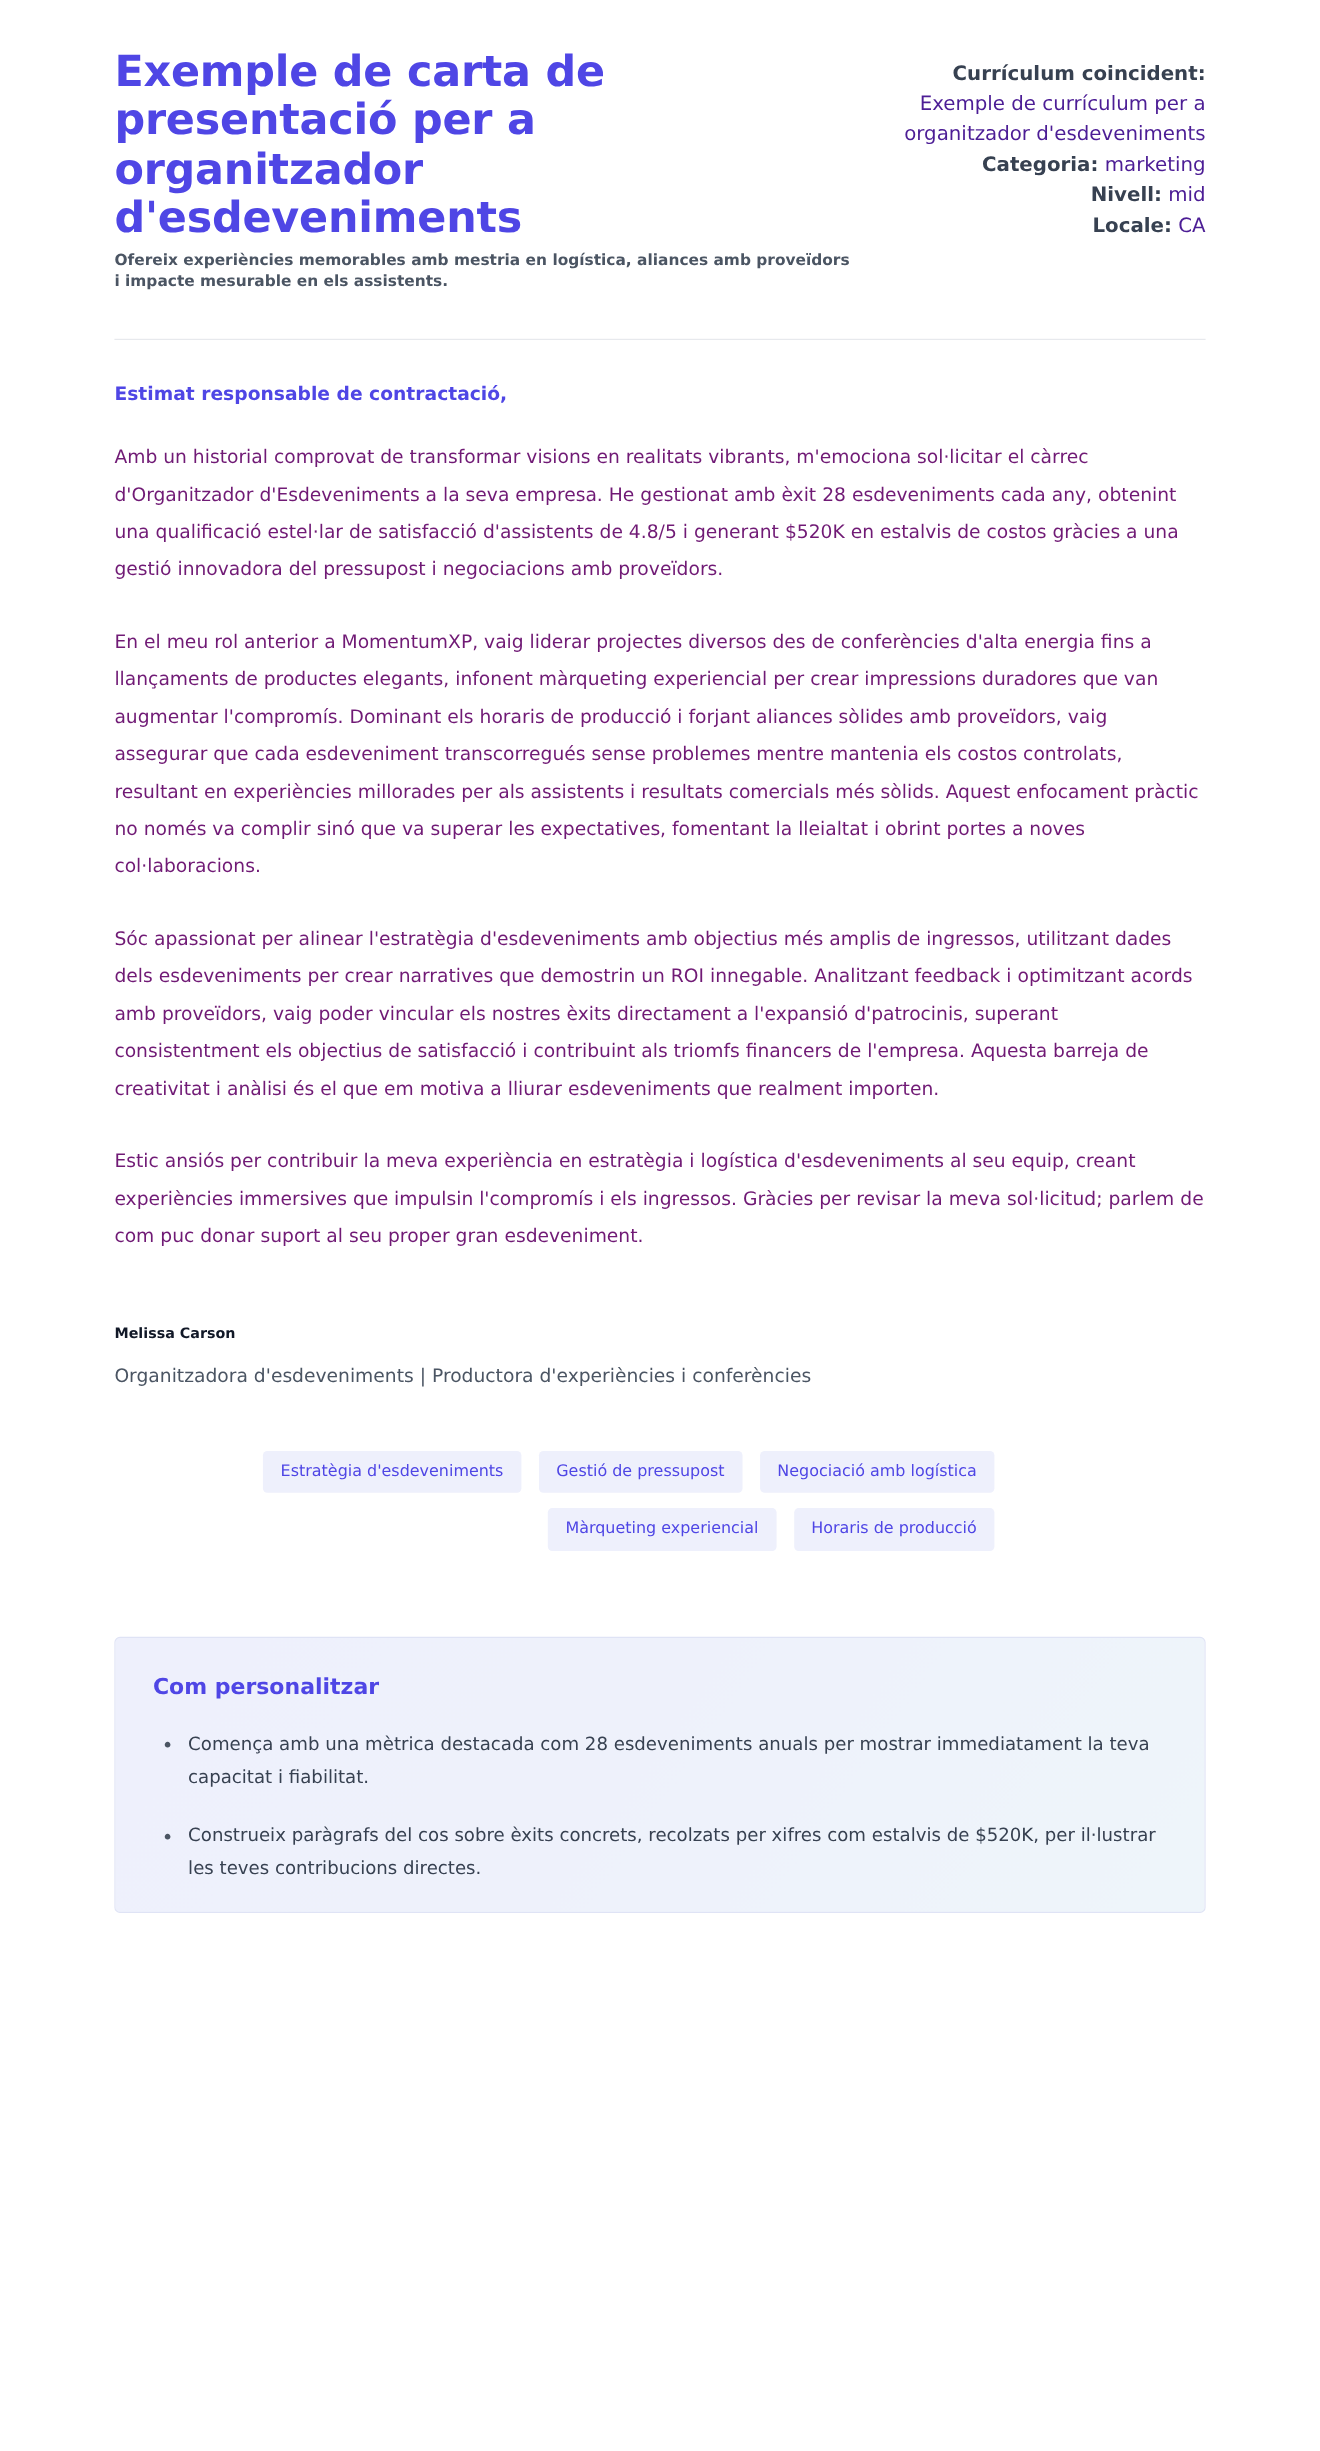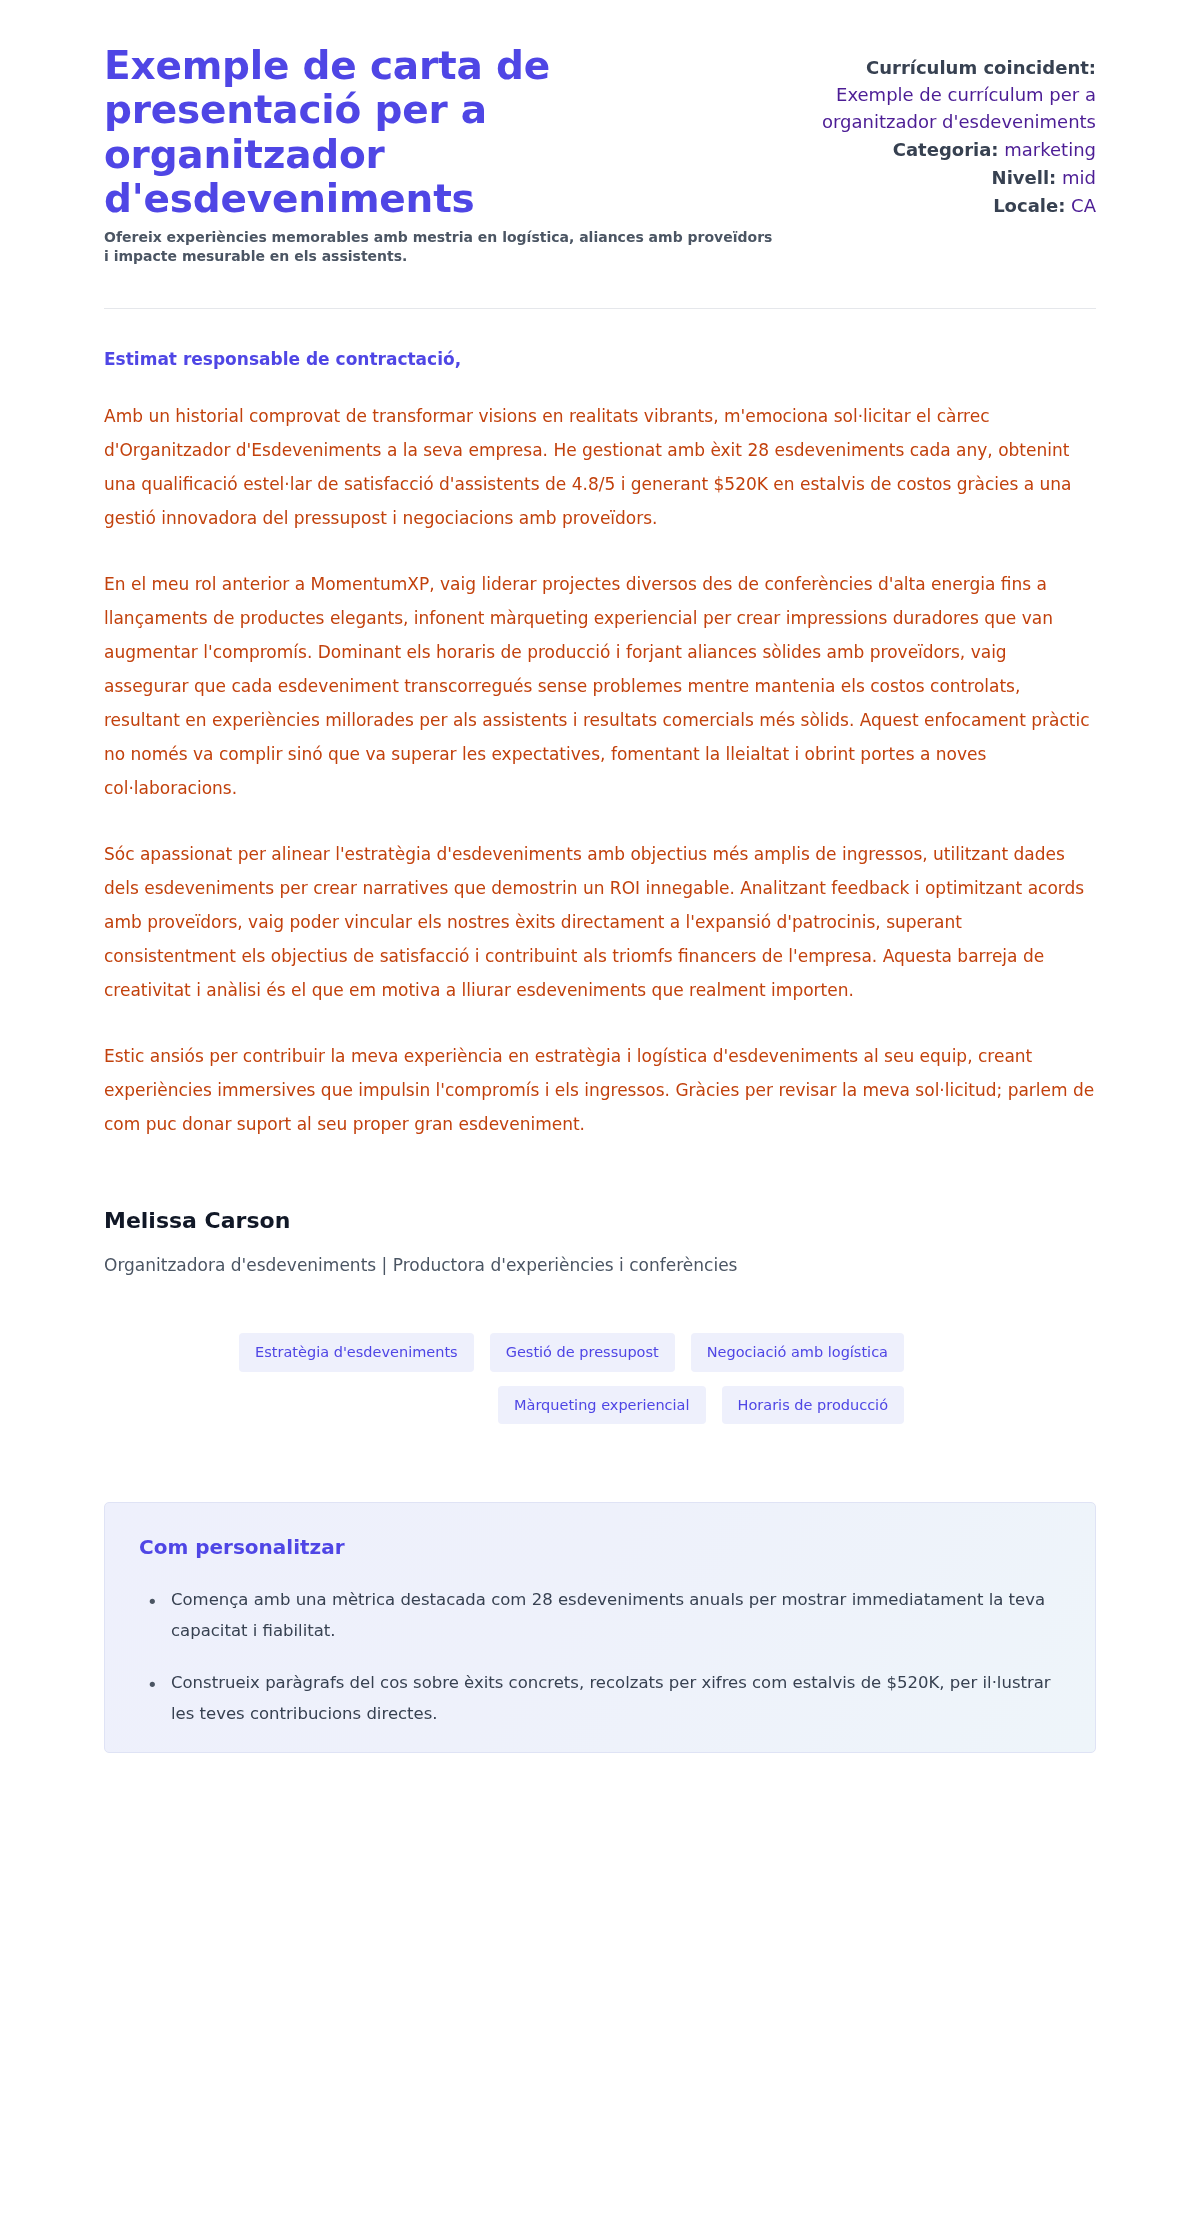--- a/index.html
+++ b/index.html
@@ -83,30 +83,30 @@
     margin: 0 0 26px 0;
     font-size: 17px;
     font-weight: bold;
     color: #4f46e5;
     line-height: 1.5;
   }
   .para {
     margin: 0 0 32px 0;
     font-size: 17px;
     line-height: 2.0;
-    color: #c2410c;
+    color: #701a75;
     text-align: left;
   }
   .para:last-of-type { margin-bottom: 0; }
 
   
   .signature { margin-top: 62px; }
   .sign-name {
     margin: 0;
-    font-size: 22px;
+    font-size: 13px;
     font-weight: bold;
     color: #111827;
     line-height: 1.6;
   }
   .sign-role {
     margin: 14px 0 0 0;
     font-size: 17px;
     color: #4b5563;
     line-height: 1.6;
   }

